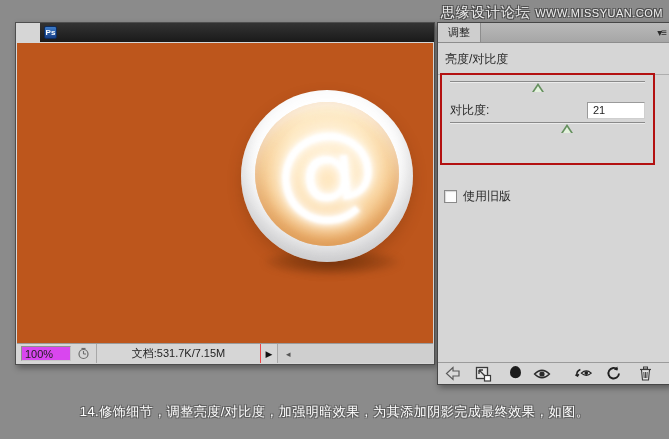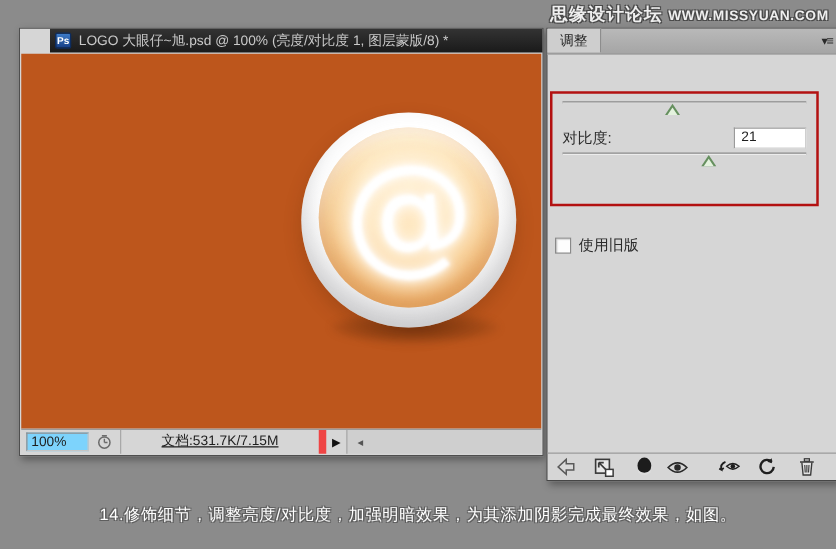--- a/index.html
+++ b/index.html
@@ -1,20 +1,20 @@
 <!DOCTYPE html>
 <html><head>
 <meta charset="utf-8">
 <style>
   * { margin:0; padding:0; box-sizing:border-box; }
   html,body { width:669px; height:439px; }
   body { font-family:"Liberation Sans", sans-serif; background:#8b8b8b; position:relative; overflow:hidden; }
 
   
-  .watermark { position:absolute; top:3px; right:6px; font-weight:bold; color:#efefef; white-space:nowrap;
+  .watermark { position:absolute; top:3px; right:6px; font-weight:normal; color:#efefef; white-space:nowrap;
     text-shadow:1px 1px 0 #4a4a4a, -1px -1px 0 #4a4a4a, 1px -1px 0 #4a4a4a, -1px 1px 0 #4a4a4a; z-index:30; }
   .watermark .wm-cn { font-size:14px; letter-spacing:1px; }
   .watermark .wm-url { font-size:11px; letter-spacing:0.5px; }
 
   
   .doc-window { position:absolute; left:15px; top:22px; width:420px; height:343px;
     border:1px solid #4e4e4e; background:#d6d6d6; box-shadow:2px 3px 6px rgba(0,0,0,.35); }
   .titlebar { height:19px; background:linear-gradient(#333333,#1a1a1a); display:flex; align-items:center; padding:0 4px;margin-left:24px; }
   .ps-icon { width:13px; height:13px; background:linear-gradient(#3d7cc9,#173f86); border:1px solid #0d2c5e; border-radius:2px;
     color:#fff; font-size:8px; font-weight:bold; display:flex; align-items:center; justify-content:center; margin-right:6px; }
@@ -33,26 +33,26 @@
     background:radial-gradient(circle at 50% 32%, #fff8ea 0%, #fdeccb 30%, #f6cf9a 55%, #eaa964 78%, #dd9450 92%, #d68c48 100%);
     box-shadow:inset 0 -8px 16px rgba(200,120,50,.55), inset 0 6px 10px rgba(255,255,255,.8);
     display:flex; align-items:center; justify-content:center; overflow:hidden; }
   .at-glyph { font-size:104px; line-height:1; color:#ffffff; transform:rotate(-5deg) translateY(-4px);
     text-shadow:0 0 6px #ffffff, 0 0 14px #ffffff, 0 0 28px #ffeecd, 0 0 44px #ffdda6, 0 0 60px rgba(255,200,130,.9);
     filter:blur(1.2px); font-family:"DejaVu Sans", sans-serif; }
 
   
   .statusbar { position:absolute; left:1px; bottom:1px; right:1px; height:20px; background:#d6d6d6;
     border-top:1px solid #9b9b9b; display:flex; align-items:center; font-size:11px; color:#1e1e1e; }
-  .zoom-field { width:50px; height:15px; margin-left:4px; background:#7dd3fc; border:1px solid #8f8f8f;
+  .zoom-field { width:50px; height:15px; margin-left:4px; background:#d946ef; border:1px solid #8f8f8f;
     border-right-color:#c5c5c5; border-bottom-color:#c5c5c5; font-size:11px; padding:0 3px; color:#1e1e1e;
     font-family:"Liberation Sans", sans-serif; }
   .clock-icon { margin:0 6px; display:inline-flex; }
-  .doc-info { flex:0 0 165px; text-align:center; border-left:1px solid #a8a8a8; border-right:6px solid #ef4444;
-    height:100%; line-height:19px;text-decoration:underline; }
+  .doc-info { flex:0 0 165px; text-align:center; border-left:1px solid #a8a8a8; border-right:1px solid #ef4444;
+    height:100%; line-height:19px; }
   .expand-btn { width:16px; height:100%; display:flex; align-items:center; justify-content:center; font-size:9px; color:#111; }
   .hscroll { flex:1; height:100%; background:#cfcfcf; border-left:1px solid #a8a8a8; display:flex; align-items:center; padding-left:8px;
     color:#555; font-size:9px; }
 
   
   .panel { position:absolute; left:437px; top:22px; width:234px; height:363px; background:#d6d6d6;
     border:1px solid #464646; box-shadow:2px 3px 6px rgba(0,0,0,.35); }
   .tabbar { height:20px; background:linear-gradient(#b9b9b9,#a6a6a6); border-bottom:1px solid #8d8d8d; display:flex; align-items:stretch; position:relative; }
   .tab { background:#cecece; border-right:1px solid #8d8d8d; padding:0 10px; font-size:11px; color:#1f1f1f;
     display:flex; align-items:center; }
@@ -92,21 +92,20 @@
 <body>
 
 <div class="watermark">
   <span class="wm-cn">思缘设计论坛</span>
   <span class="wm-url">WWW.MISSYUAN.COM</span>
 </div>
 
 <div class="doc-window">
   <div class="titlebar">
     <span class="ps-icon">Ps</span>
-    <span class="title-text">LOGO 大眼仔~旭.psd @ 100% (亮度/对比度 1, 图层蒙版/8) *</span>
   </div>
 
   <div class="canvas">
     <div class="sphere-shadow"></div>
     <div class="sphere">
       <div class="sphere-inner">
         <div class="at-glyph">@</div>
       </div>
     </div>
   </div>
@@ -127,20 +126,21 @@
     </div>
   </div>
 </div>
 
 <div class="panel">
   <div class="tabbar">
     <div class="tab">调整</div>
     <div class="panel-menu">▾≡</div>
   </div>
 
+  <div class="panel-title">亮度/对比度</div>
   <hr class="panel-sep">
 
   <div class="red-box">
     <div class="slider">
       <div class="slider-track"></div>
       <div class="slider-thumb" style="left: 45%;"></div>
     </div>
 
     <div class="adj-row second">
       <span class="adj-label">对比度:</span>

